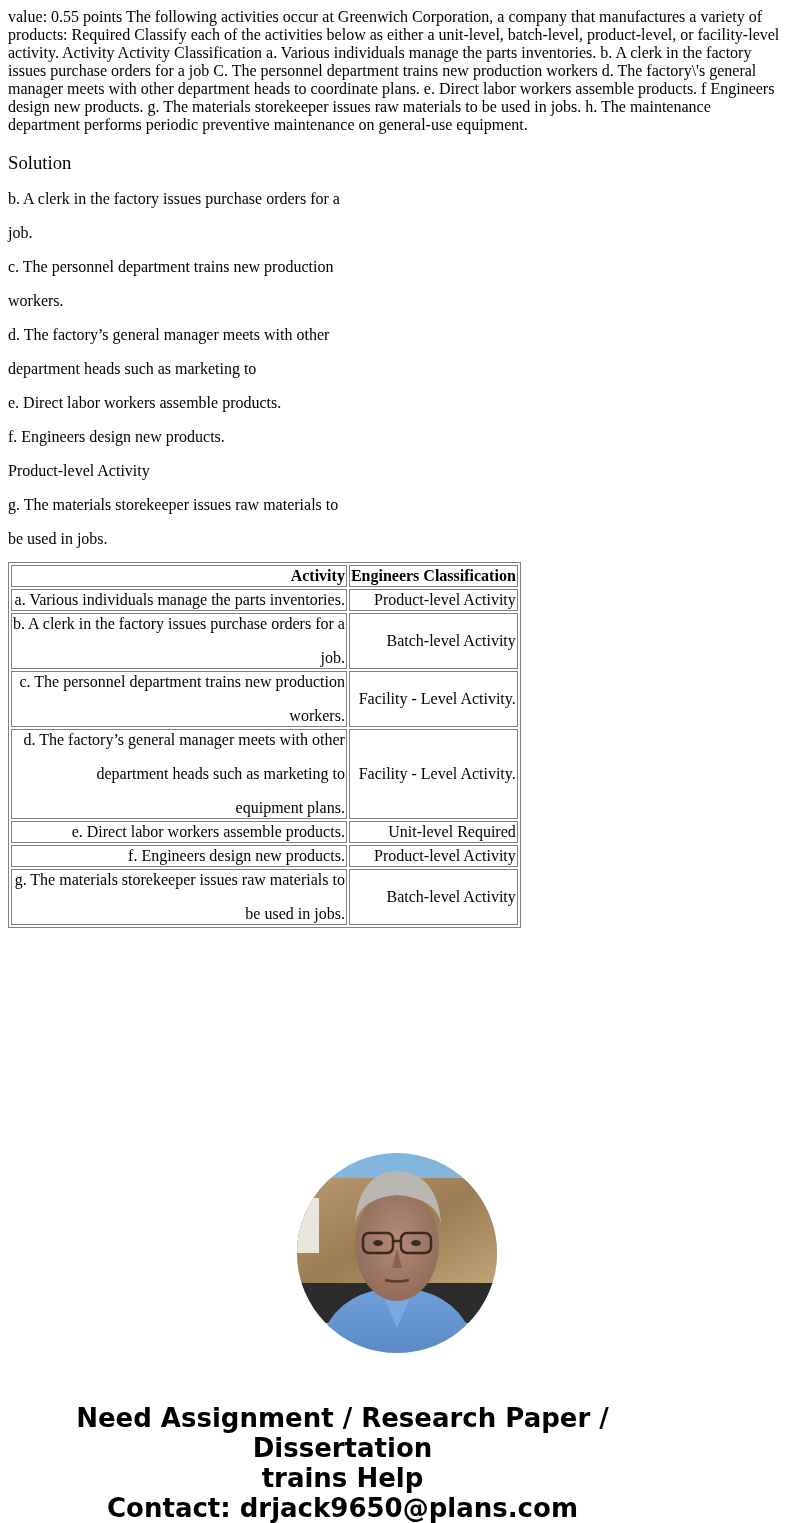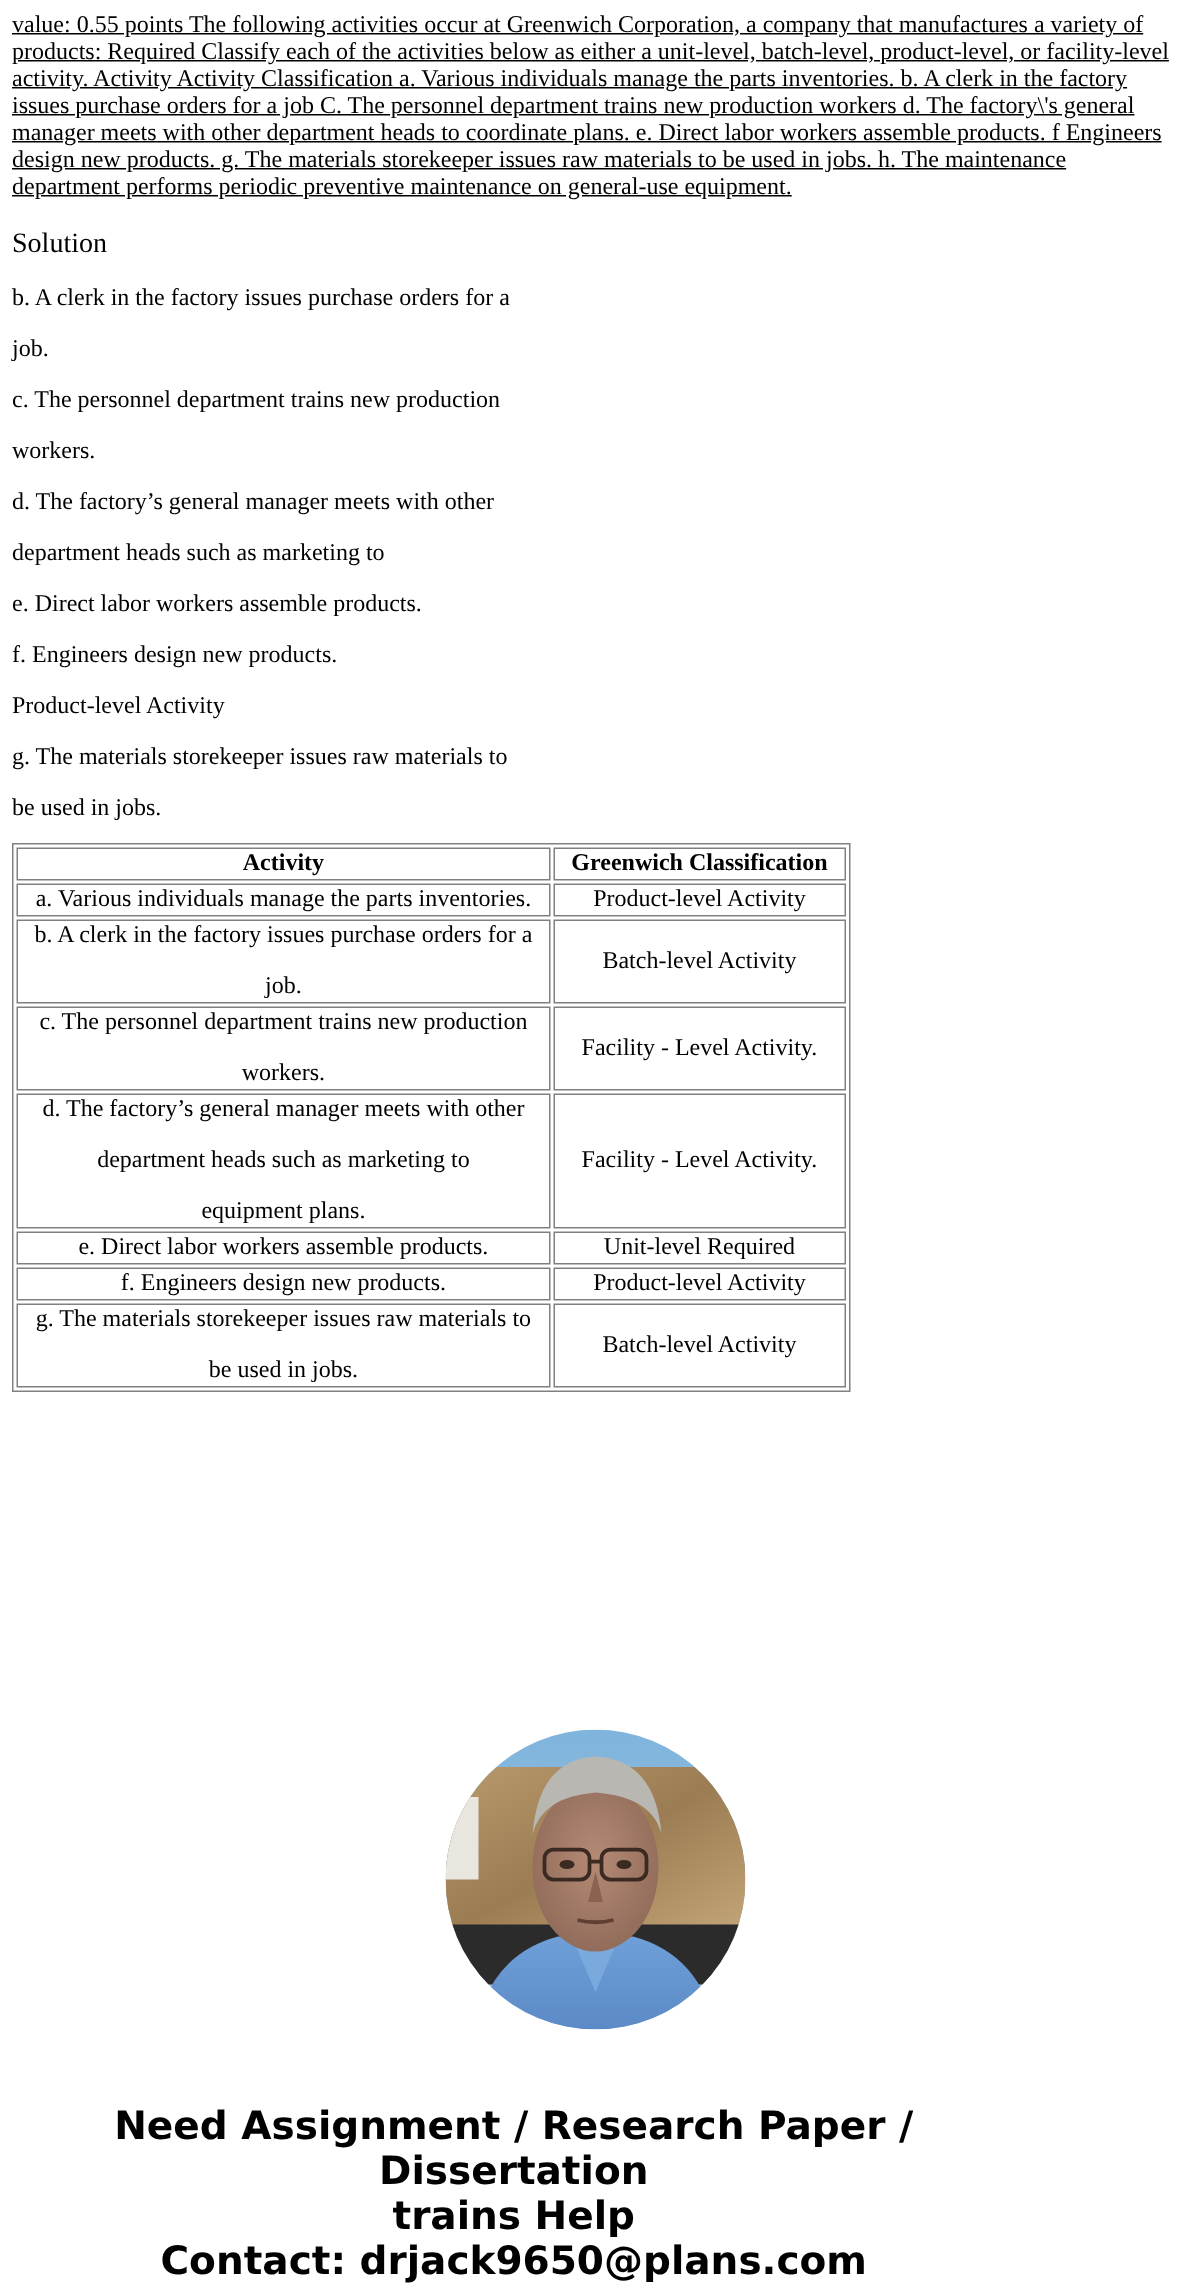--- a/index.html
+++ b/index.html
@@ -6,40 +6,40 @@
     body {
       width: 794px;
       height: 1523px;
       position: relative;
       font-family: "Liberation Serif", serif;
       font-size: 16px;
       color: #000;
       overflow: hidden;
     }
     .wrap { padding: 8px 8px 0 8px; }
-    .question { margin: 0; line-height: 18px; text-decoration: underline; }
+    .question { margin: 0; line-height: 18px; }
     h3.solution-title {
       font-size: 18.7px;
       font-weight: normal;
       margin: 18px 0 0 0;
       line-height: 22px;
     }
     .sol-list { margin-top: 16px; }
     .sol-list p { margin: 0 0 16px 0; line-height: 18px; }
     table.answer {
       border: 1px solid #808080;
       border-collapse: separate;
       border-spacing: 2px;
       margin-top: -2px;
       line-height: 18px;
     }
     table.answer th, table.answer td {
       border: 1px solid #808080;
-      padding: 1px 11px;
-      text-align: center;
+      padding: 1px 1px;
+      text-align: right;
       vertical-align: middle;
     }
     table.answer th { font-weight: bold; }
     table.answer td.act p { margin: 0; }
     table.answer td.act p + p { margin-top: 16px; }
     .avatar {
       position: absolute;
       left: 297px;
       top: 1153px;
       width: 200px;
@@ -80,21 +80,21 @@
     <p>f. Engineers design new products.</p>
     <p>Product-level Activity</p>
     <p>g. The materials storekeeper issues raw materials to</p>
     <p>be used in jobs.</p>
   </div>
 
   <table class="answer">
     <tbody>
         <tr>
       <th>Activity</th>
-      <th>Greenwich Classification</th>
+      <th>Engineers Classification</th>
     </tr>
     <tr>
       <td class="act">
         <p>a. Various individuals manage the parts inventories.</p>
       </td>
       <td>Product-level Activity</td>
     </tr>
     <tr>
       <td class="act">
         <p>b. A clerk in the factory issues purchase orders for a</p>

